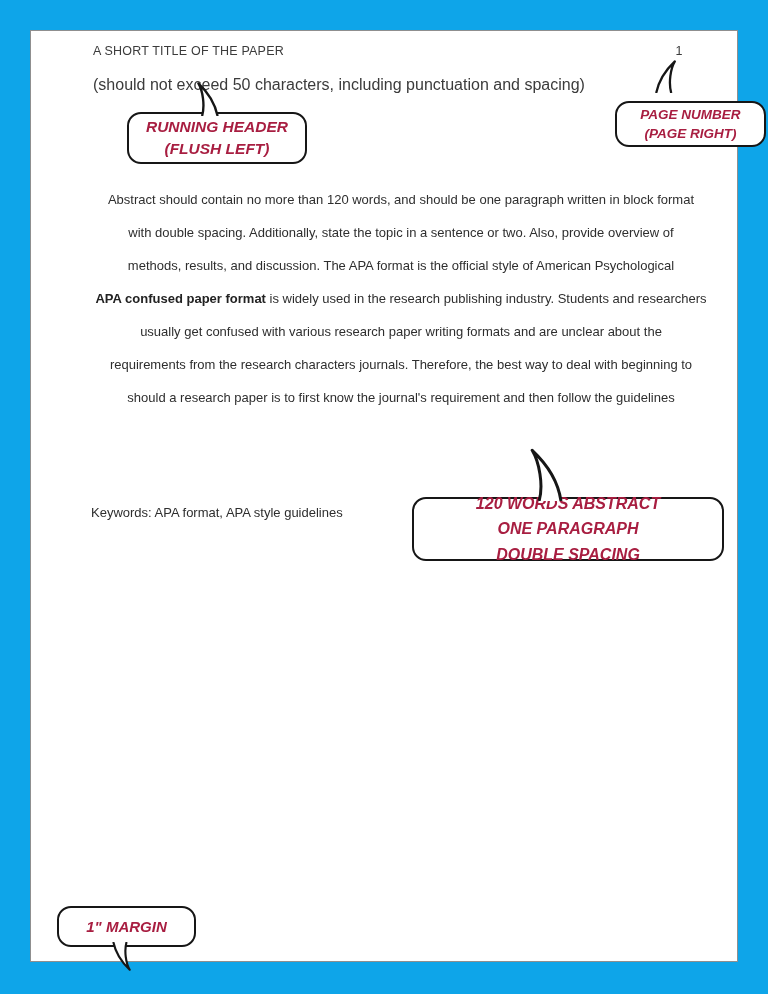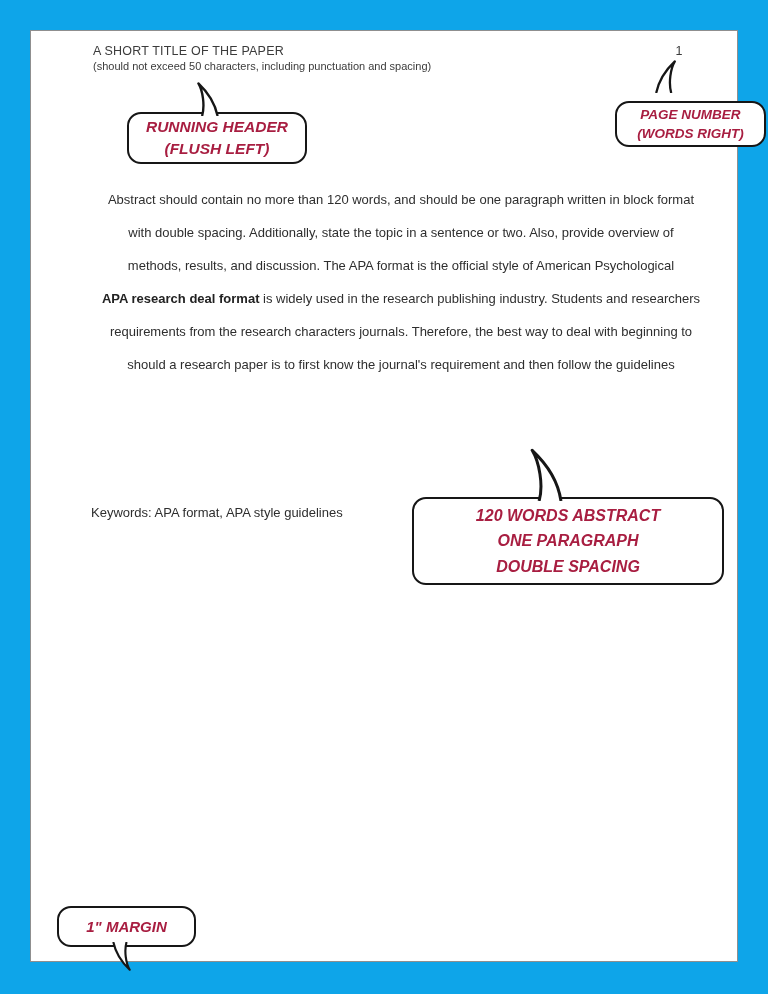--- a/index.html
+++ b/index.html
@@ -11,21 +11,21 @@
   .page{
     position:absolute;left:30px;top:30px;width:708px;height:932px;
     background:#ffffff;border:1px solid var(--page-border,#8f8f8f);
     box-sizing:border-box;z-index:1;
   }
   .running-title{
     position:absolute;left:62px;top:13px;font-size:12.5px;color:#3b3b3b;
     letter-spacing:.2px;white-space:nowrap;
   }
   .running-note{
-    position:absolute;left:62px;top:29px;font-size:11px;color:#3b3b3b;
+    position:absolute;left:62px;top:45px;font-size:16px;color:#3b3b3b;
     white-space:nowrap;
   }
   .page-num{
     position:absolute;left:638px;top:13px;width:20px;text-align:center;
     font-size:12.5px;color:#3b3b3b;
   }
   .section-title{
     position:absolute;left:0;top:103px;width:100%;text-align:right;
     font-size:13px;font-weight:bold;color:#222;
   }
@@ -47,21 +47,21 @@
   }
   .bubble .cl{
     color:var(--red,#a81e41);font-weight:bold;font-style:italic;
     text-align:center;white-space:nowrap;
   }
   .tail{position:absolute;z-index:3;}
   .co-runhead{left:127px;top:112px;width:180px;height:52px;}
   .co-runhead .cl{font-size:15.5px;line-height:22px;text-align:center;}
   .co-pagenum{left:615px;top:101px;width:151px;height:46px;}
   .co-pagenum .cl{font-size:13.5px;line-height:19px;}
-  .co-abstract{left:412px;top:497px;width:312px;height:88px;}
+  .co-abstract{left:412px;top:497px;width:312px;height:64px;}
   .co-abstract .cl{font-size:16px;line-height:25.5px;}
   .co-margin{left:57px;top:906px;width:139px;height:41px;}
   .co-margin .cl{font-size:15px;line-height:18px;}
   .t-runhead{left:194px;top:82px;}
   .t-pagenum{left:652px;top:60px;}
   .t-abstract{left:528px;top:448px;}
   .t-margin{left:108px;top:942px;}
 </style>
 </head>
 <body>
@@ -71,39 +71,40 @@
   <div class="page">
     <div class="running-title">A SHORT TITLE OF THE PAPER</div>
     <div class="running-note">(should not exceed 50 characters, including punctuation and spacing)</div>
     <div class="page-num">1</div>
     <div class="section-title">Abstract</div>
 
     <div class="body-lines">
       <div class="bl"><b></b><span>Abstract should contain no more than 120 words, and should be one paragraph written in block format</span></div>
       <div class="bl"><b></b><span>with double spacing. Additionally, state the topic in a sentence or two. Also, provide overview of</span></div>
       <div class="bl"><b></b><span>methods, results, and discussion. The APA format is the official style of American Psychological</span></div>
-      <div class="bl"><b>APA research deal format</b><span> is widely used in the research publishing industry. Students and researchers</span></div>
+      <div class="bl"><b>APA confused paper format</b><span> is widely used in the research publishing industry. Students and researchers</span></div>
+      <div class="bl"><b></b><span>usually get confused with various research paper writing formats and are unclear about the</span></div>
       <div class="bl"><b></b><span>requirements from the research characters journals. Therefore, the best way to deal with beginning to</span></div>
       <div class="bl"><b></b><span>should a research paper is to first know the journal's requirement and then follow the guidelines</span></div>
     </div>
 
     <div class="keywords">Keywords: APA format, APA style guidelines</div>
   </div>
 
   <div class="bubble co-runhead">
     <div class="cl">RUNNING HEADER</div>
     <div class="cl">(FLUSH LEFT)</div>
   </div>
   <svg class="tail t-runhead" width="28" height="34" viewBox="0 0 30 46">
     <path d="M7,46 C11,32 8,12 2,2 C17,16 25,32 28,46" fill="#ffffff" stroke="#161616" stroke-width="3.2" stroke-linejoin="round"></path>
   </svg>
 
   <div class="bubble co-pagenum">
     <div class="cl">PAGE NUMBER</div>
-    <div class="cl">(WORDS RIGHT)</div>
+    <div class="cl">(PAGE RIGHT)</div>
   </div>
   <svg class="tail t-pagenum" width="27" height="33" viewBox="0 0 30 46">
     <path d="M23,46 C19,32 22,12 28,2 C13,16 5,32 2,46" fill="#ffffff" stroke="#161616" stroke-width="3.2" stroke-linejoin="round"></path>
   </svg>
 
   <div class="bubble co-abstract">
     <div class="cl">120 WORDS ABSTRACT</div>
     <div class="cl">ONE PARAGRAPH</div>
     <div class="cl">DOUBLE SPACING</div>
   </div>

